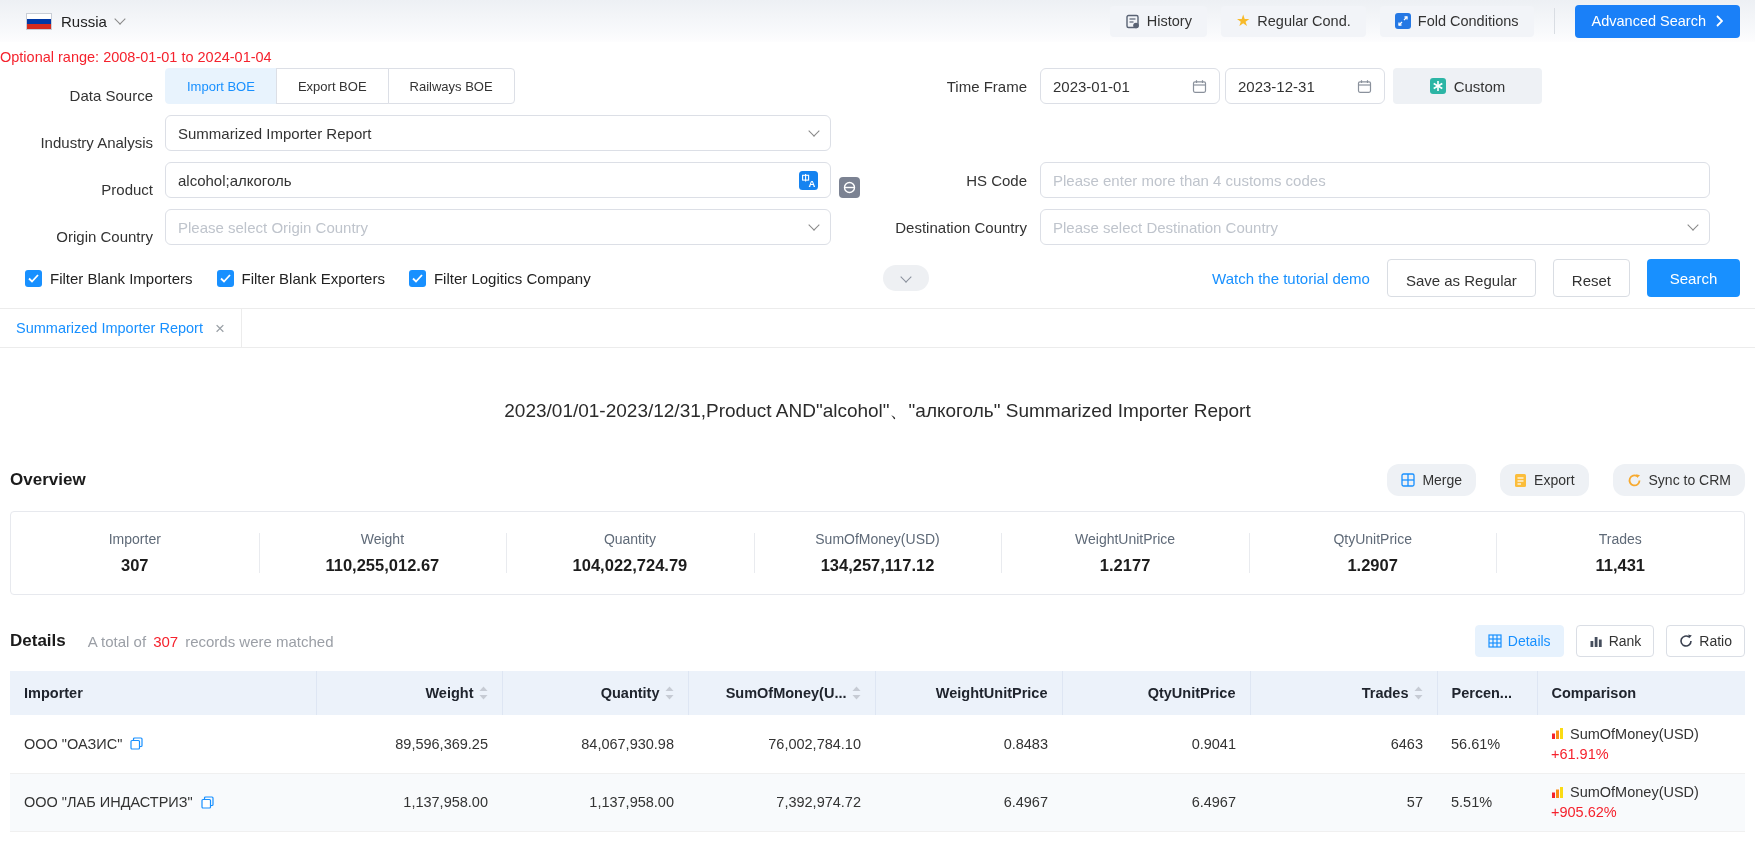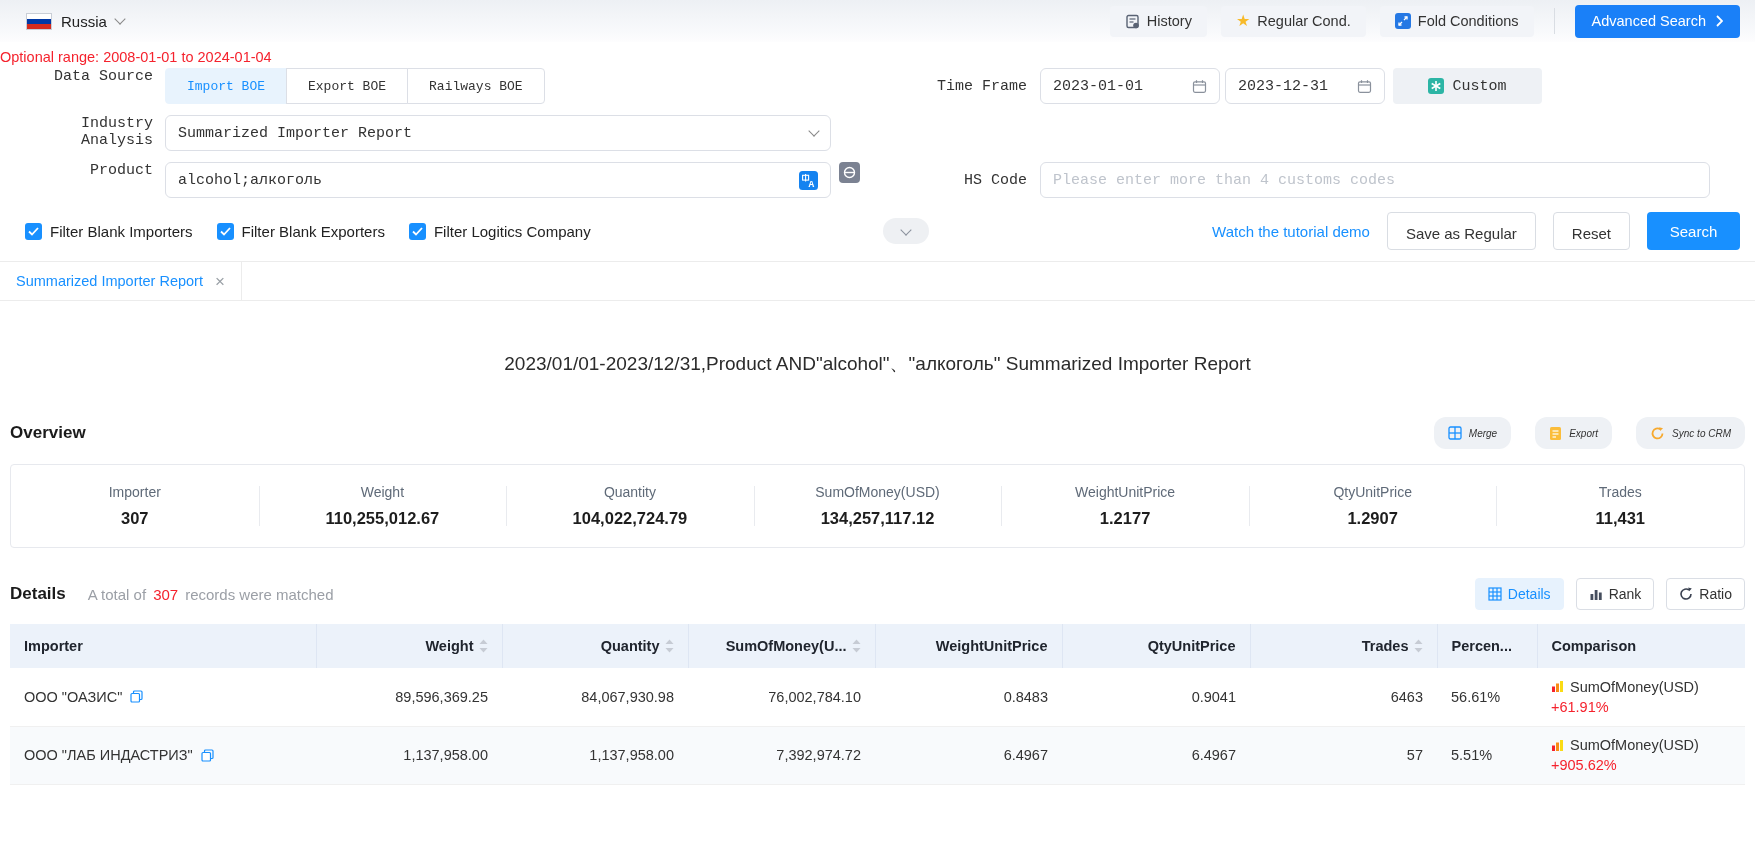--- a/index.html
+++ b/index.html
@@ -20,21 +20,21 @@
   .tb-btn { display:flex; align-items:center; gap:7px; height:31px; padding:0 15px; border:none;
             background:#f2f4f8; border-radius:4px; font-size:14.5px; color:#333; font-family:inherit; cursor:pointer; }
   .star { color:#f7ba2a; font-size:16px; line-height:1; }
   .tb-divider { width:1px; height:26px; background:#d9dde3; margin:0 6px; }
   .adv-btn { display:flex; align-items:center; gap:9px; height:33px; padding:0 17px; border:none;
              background:#1a80f8; border-radius:4px; color:#fff; font-size:14.5px; font-family:inherit; cursor:pointer; }
 
   
   .search-panel { padding-top:7px; background:#fff; }
   .opt-range { height:19px; font-size:14.5px; color:#f5222d; }
-  .frow { position:relative; height:36px; display:flex; align-items:flex-start; margin-bottom:11px;font-family:Liberation Mono, monospace; }
+  .frow { position:relative; height:36px; display:flex; align-items:flex-end; margin-bottom:11px; }
   .lbl { width:165px; text-align:right; padding-right:12px; font-size:15px; color:#333; flex:none; }
   .rgrp { position:absolute; left:843px; top:0; height:36px; display:flex; align-items:center; }
   .rlbl { width:197px; text-align:right; padding-right:13px; font-size:15px; color:#333; flex:none; }
   .tabs { display:flex; }
   .dtab { height:36px; padding:0 21px; display:flex; align-items:center; font-size:13px;
           border:1px solid #dcdfe6; background:#fff; margin-left:-1px; cursor:pointer; }
   .dtab:first-child { border-radius:4px 0 0 4px; margin-left:0; }
   .dtab:last-child { border-radius:0 4px 4px 0; }
   .dtab.active { background:#e8f3fd; color:#1890ff; border-color:#e8f3fd; }
   .field { height:36px; border:1px solid #dcdfe6; border-radius:6px; background:#fff;
@@ -71,21 +71,21 @@
           color:#1890ff; font-size:14.5px; cursor:pointer; }
   .rtab .close { color:#9aa0a6; font-size:17px; line-height:1; cursor:pointer; }
 
   
   .titlebar { padding:50px 0 0; text-align:center; font-size:19px; color:#2b2b2b; }
   .content { padding:0 10px; }
   .ov-row { margin-top:40px; display:flex; align-items:center; justify-content:space-between; }
   .sec-h { font-size:17px; font-weight:bold; color:#1b1b1b; }
   .ov-tools { display:flex; gap:24px; }
   .tool-btn { display:flex; align-items:center; gap:7px; height:32px; padding:0 14px; background:#eef1f5;
-              border:none; border-radius:12px; font-size:10px; color:#333; font-family:inherit; cursor:pointer;font-style:italic; }
+              border:none; border-radius:12px; font-size:14px; color:#333; font-family:inherit; cursor:pointer; }
 
   .stats { margin-top:15px; height:84px; border:1px solid #e7e9ee; border-radius:4px; display:flex; background:#fff; }
   .stat { flex:1; display:flex; flex-direction:column; align-items:center; justify-content:center; gap:9px; position:relative; }
   .stat + .stat::before { content:""; position:absolute; left:0; top:21px; bottom:21px; width:1px; background:#e9ebef; }
   .stat .sl { font-size:14px; color:#5f6a78; }
   .stat .sv { font-size:16.5px; font-weight:bold; color:#1d1d1d; }
 
   .det-row { margin-top:30px; display:flex; align-items:center; }
   .det-sub { margin-left:22px; font-size:15px; color:#9b9fa6; }
   .det-sub .red { color:#f5222d; margin:0 7px; }
@@ -240,20 +240,34 @@
         </svg>
     </span>
     <div class="rgrp">
       <span class="rlbl">HS Code</span>
       <div class="field w-right">
         <input placeholder="Please enter more than 4 customs codes" style="">
       </div>
     </div>
   </div>
 
+  <div class="frow">
+    <span class="lbl">Origin Country</span>
+    <div class="field w-left">
+      <span class="placeholder">Please select Origin Country</span>
+      <span class="chev sel-chev"></span>
+    </div>
+    <div class="rgrp">
+      <span class="rlbl">Destination Country</span>
+      <div class="field w-right">
+        <span class="placeholder">Please select Destination Country</span>
+        <span class="chev sel-chev"></span>
+      </div>
+    </div>
+  </div>
 
   <div class="cbrow">
     <span class="cbgroup">
       <span class="cb">
           <svg width="11" height="9" viewBox="0 0 11 9">
             <polyline points="1,4.5 4,7.5 10,1" fill="none" stroke="#fff" stroke-width="1.8"></polyline>
           </svg>
         </span>
       <span class="cbl">Filter Blank Importers</span>
     </span>

